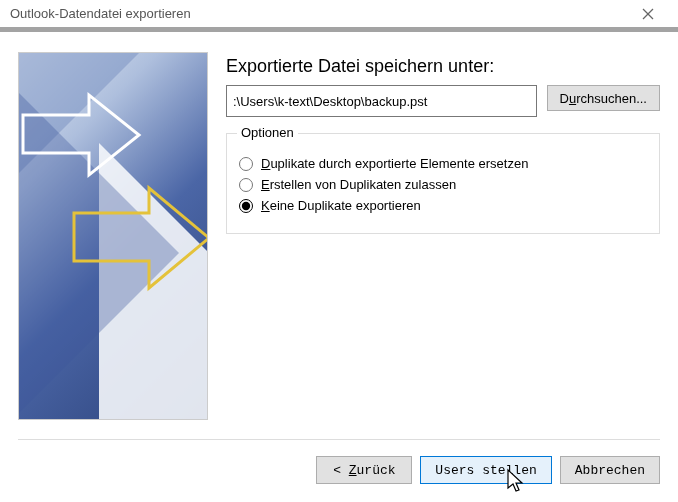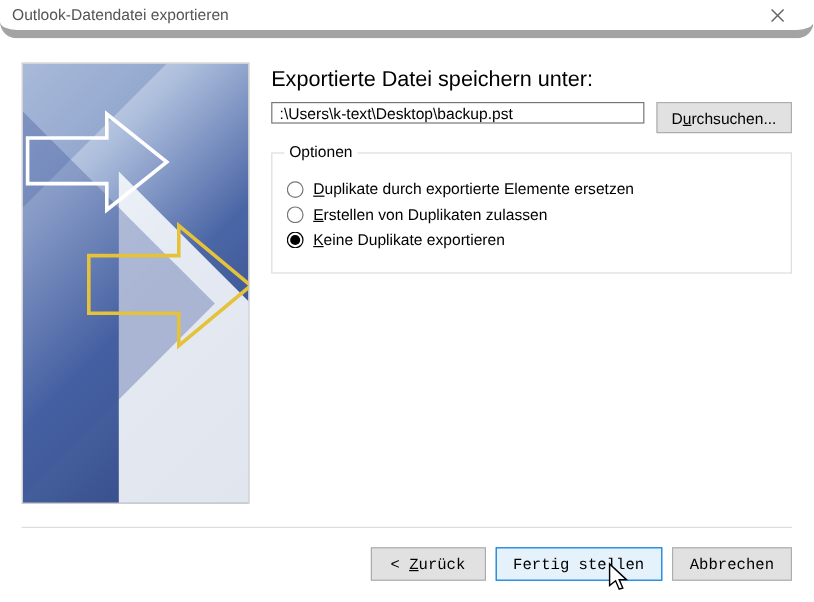--- a/index.html
+++ b/index.html
@@ -15,22 +15,21 @@
     position: relative;
   }
   .titlebar {
     height: 32px;
     display: flex;
     align-items: center;
     padding: 0 10px;
     background: #fff;
     color: #555;
     font-size: 13px;
-    border-bottom: 7px solid #a3a3a3;
-    border-radius: 14px;
+    border-bottom: 5px solid #a3a3a3;
   }
   .titlebar .title { flex: 1; }
   .titlebar .close {
     width: 40px;
     height: 32px;
     display: flex;
     align-items: center;
     justify-content: center;
     color: #666;
     font-size: 14px;
@@ -62,21 +61,21 @@
     color: #000;
   }
 
   .path-row {
     display: flex;
     gap: 10px;
     margin-bottom: 16px;
   }
   .path-input {
     flex: 1;
-    height: 18px;
+    height: 32px;
     border: 1px solid #777;
     padding: 0 6px;
     font-family: inherit;
     font-size: 13px;
     background: #fff;
     color: #000;
     min-width: 0;
   }
   .browse-btn {
     height: 26px;
@@ -222,21 +221,21 @@
   </div>
 </div>
 
 <div class="separator"></div>
 
 <div class="button-row">
   <button class="btn">
     <span>&lt; <span class="u">Z</span>urück</span>
   </button>
   <button class="btn btn-focus">
-    <span>Fertig stellen</span>
+    <span>Users stellen</span>
   </button>
   <button class="btn">
     <span>Abbrechen</span>
   </button>
 </div>
 
 <svg class="cursor" width="20" height="26" viewBox="0 0 20 26">
   <path d="M2 2 L2 20 L7 16 L10 23 L13 22 L10 15 L16 15 Z" fill="#fff" stroke="#000" stroke-width="1.2"></path>
 </svg>
 

